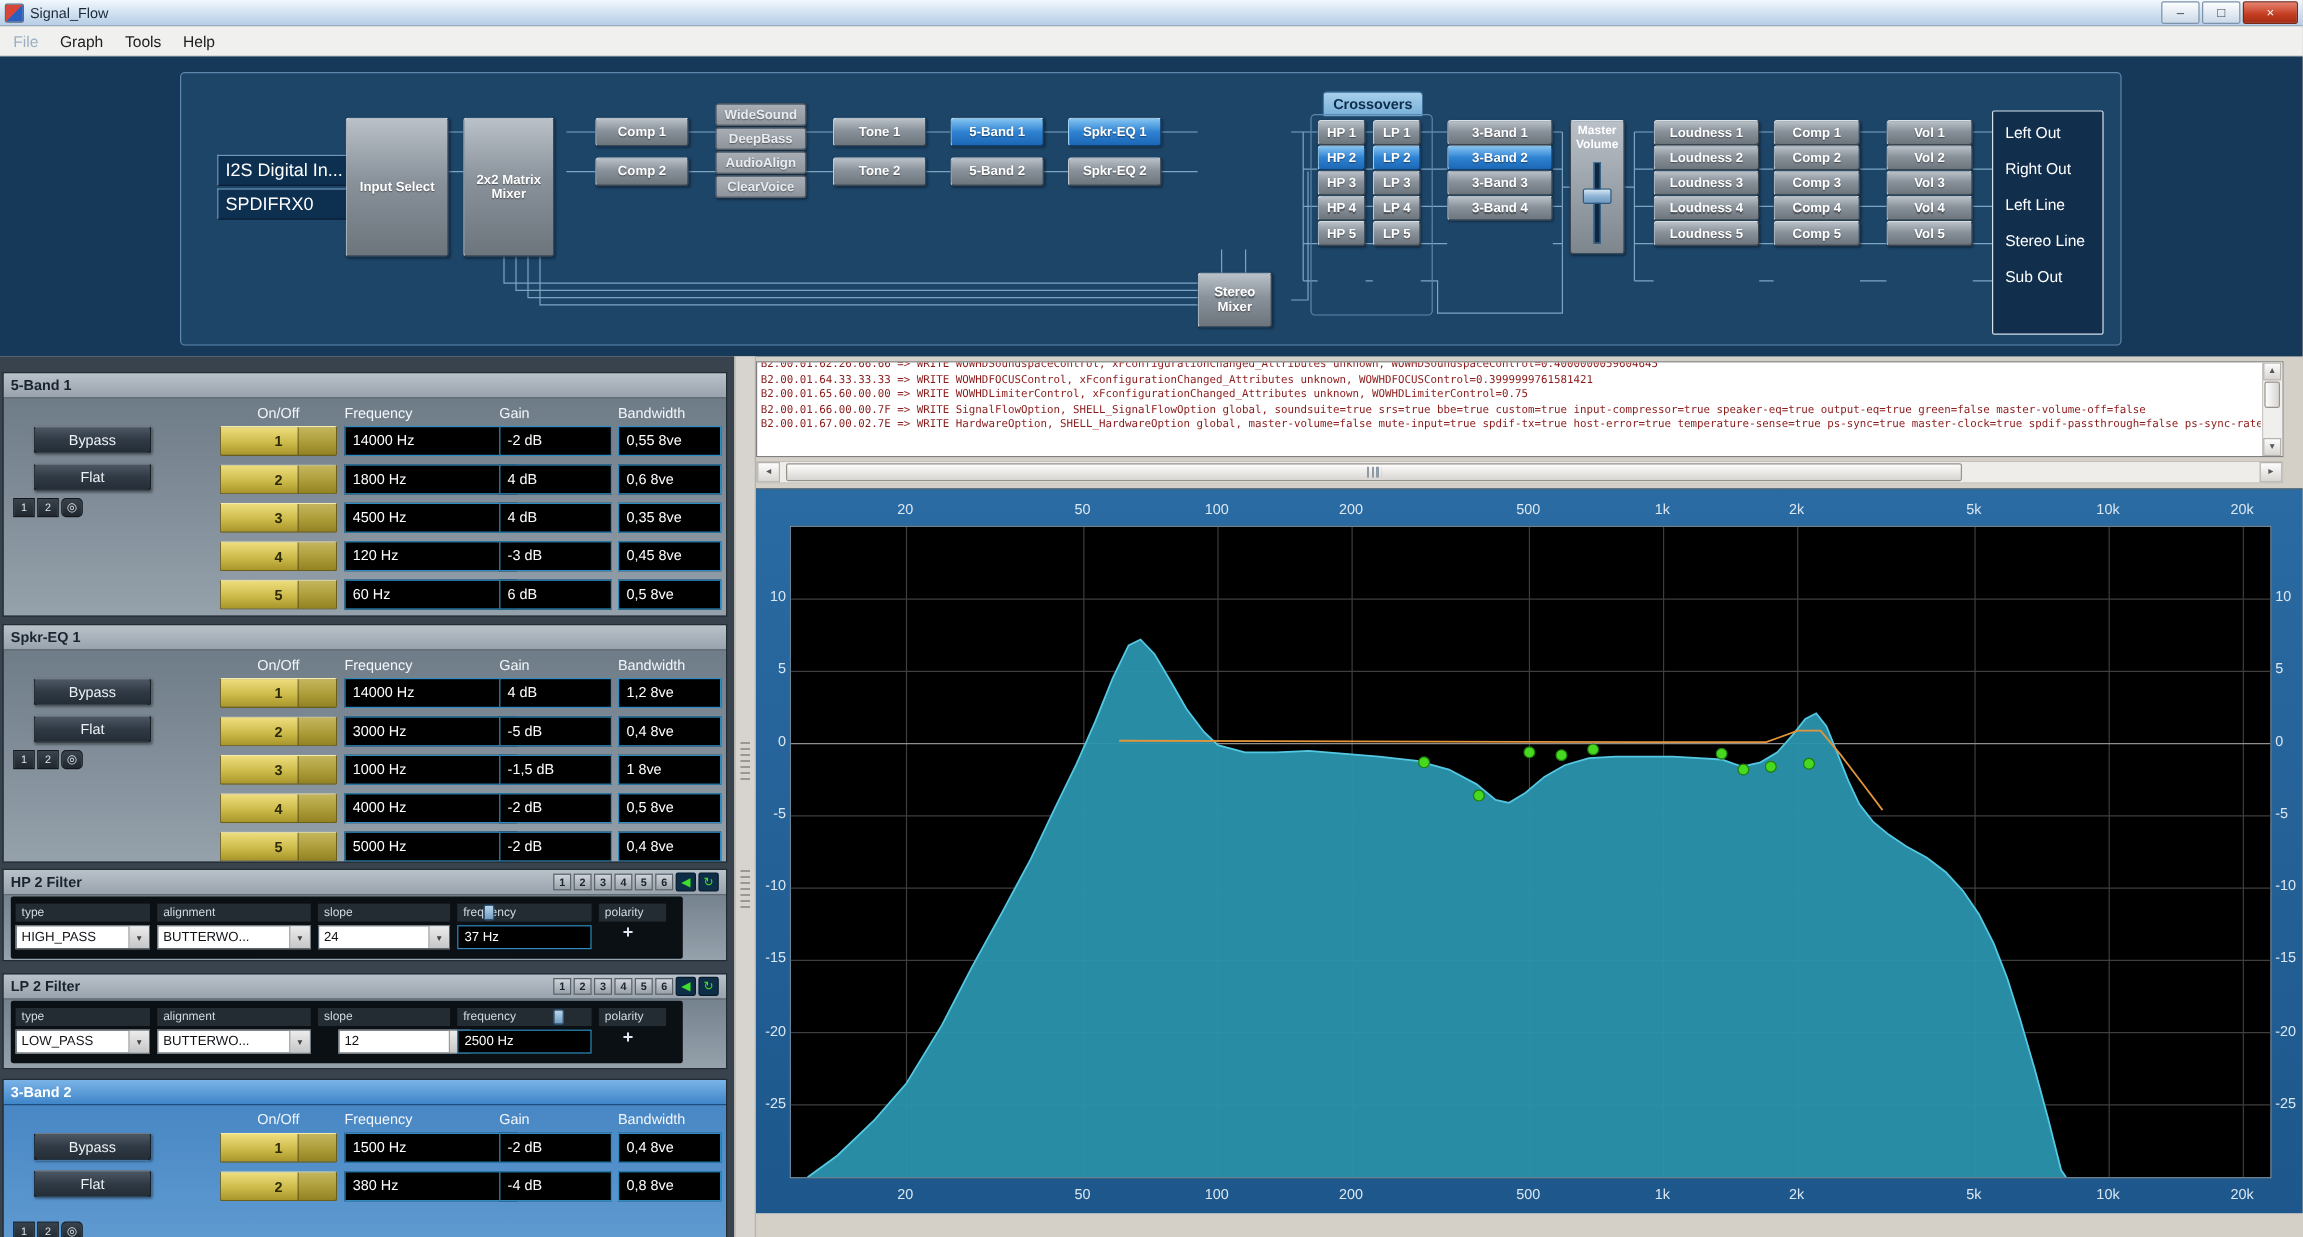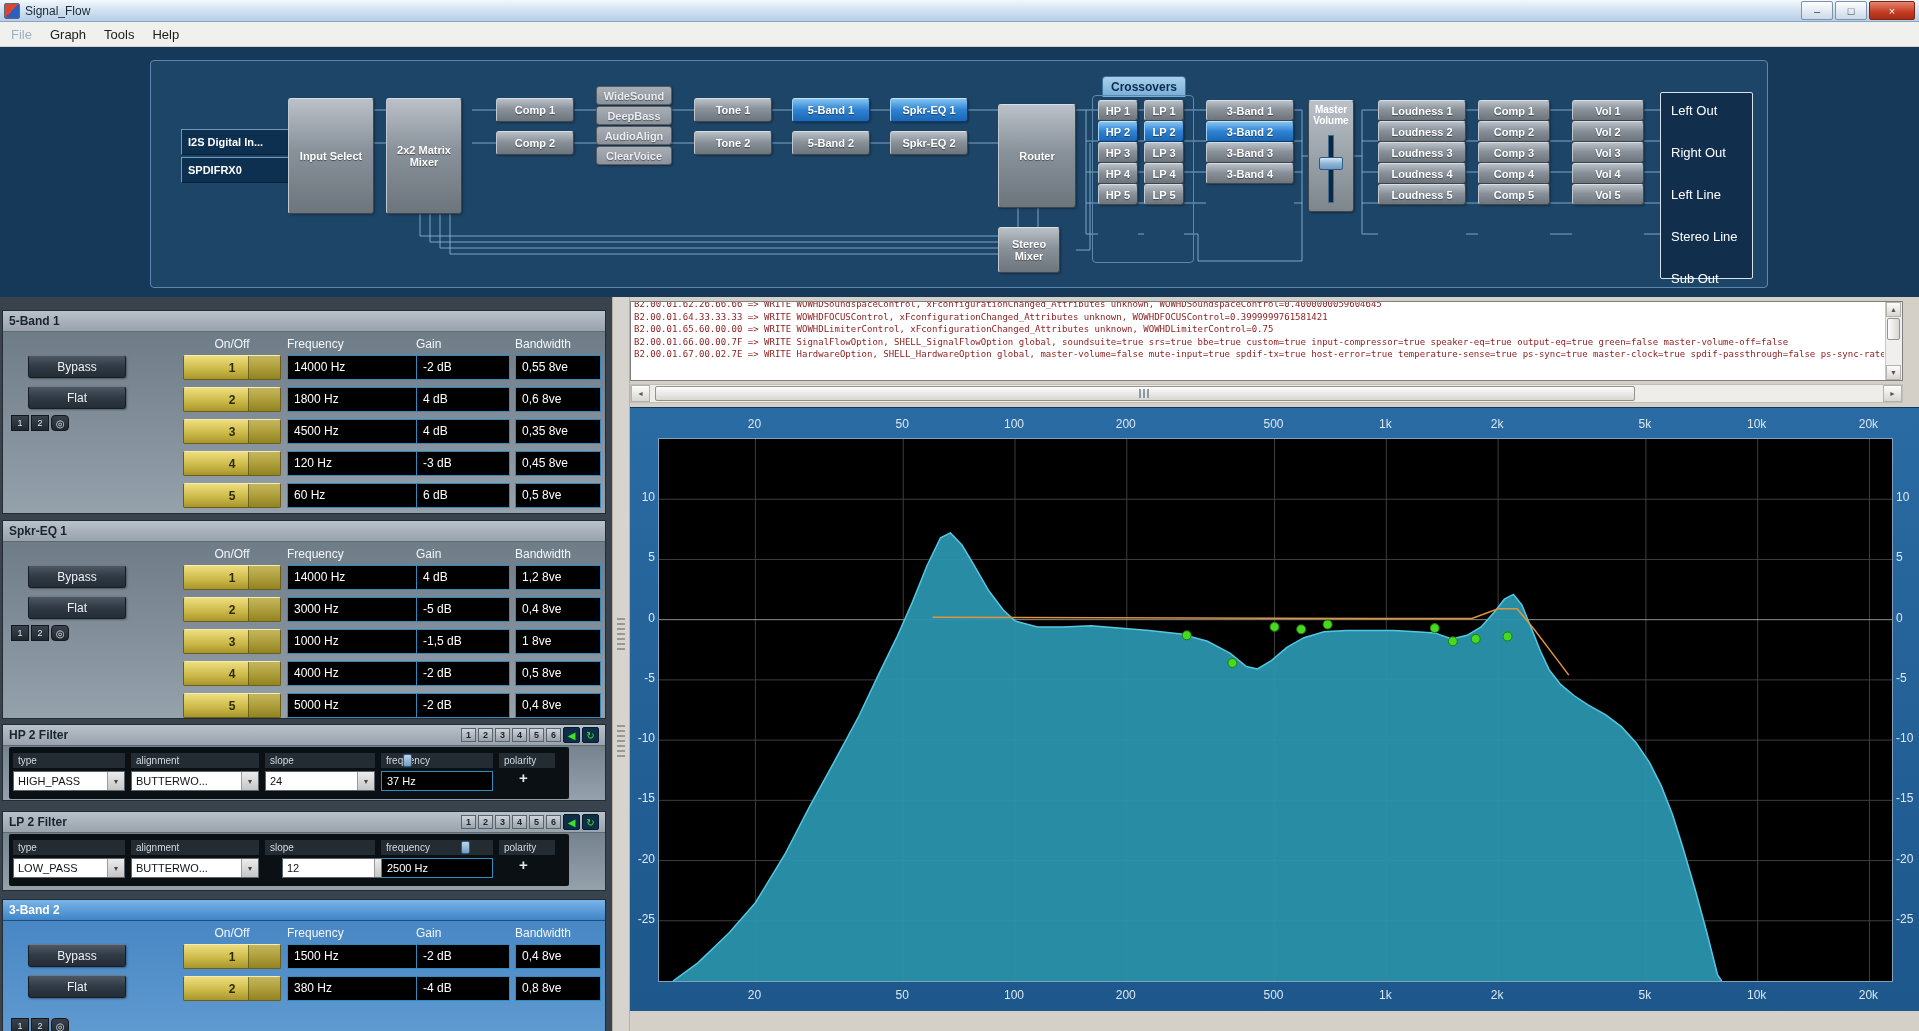--- a/index.html
+++ b/index.html
@@ -32,40 +32,40 @@
   box-shadow:1px 1px 2px rgba(0,0,0,.35)}
 .b.on{background:linear-gradient(180deg,#83c4f2,#2f82d2 50%,#1b67b5);
   border-color:#0c3d70;border-top-color:#c2e2fa;border-left-color:#9fd2f4}
 .b.dim{background:linear-gradient(180deg,#a9aeb5,#8d939b);color:#e9edf1;border-color:#565d66;font-weight:600}
 .abs{position:absolute}
 .vcol{position:absolute;display:flex;flex-direction:column}
 .vcol .b{width:100%}
 .vcol21{gap:0}.vcol21 .b{height:21px}
 .vcol24{gap:9px}.vcol24 .b{height:24px}
 .vcol19{gap:1px}.vcol19 .b{height:19px}
-.iolabel{position:absolute;box-sizing:border-box;background:#0d2f50;color:#fff;font-size:11px;font-weight:700;
+.iolabel{position:absolute;box-sizing:border-box;background:#0d2f50;color:#fff;font-size:15px;font-weight:400;
   display:flex;align-items:center;padding-left:6px;border:1px solid #6e98bd;
   border-right-color:#0a1e33;border-bottom-color:#0a1e33}
 .xtab{position:absolute;left:1102px;top:29px;width:82px;height:20px;
   background:linear-gradient(180deg,#a8d0ec,#76aed6);border:1px solid #3e719c;border-bottom:none;
   border-radius:4px 4px 0 0;color:#0c2c4c;font-size:12px;font-weight:700;
   display:flex;align-items:center;justify-content:center}
 #xover-outline{position:absolute;left:1092px;top:48px;width:100px;height:166px;
   border:1px solid #5d87ad;border-radius:4px}
 #master{position:absolute;left:1308px;top:53px;width:46px;height:112px;box-sizing:border-box;
   background:linear-gradient(180deg,#b9c0c7,#7d858d);border:1px solid #3f464e;border-top-color:#d9dee3;
   border-radius:3px;box-shadow:1px 1px 2px rgba(0,0,0,.4)}
 #master .lbl{color:#fff;font-size:10px;font-weight:700;text-align:center;line-height:11px;padding-top:3px}
 #mv-track{position:absolute;left:50%;top:34px;bottom:8px;width:4px;transform:translateX(-50%);
   background:#0c2740;border:1px solid #3e6c94}
 #mv-thumb{position:absolute;left:50%;top:56px;width:22px;height:11px;transform:translateX(-50%);
   background:linear-gradient(180deg,#d6e7f5,#8fb4d4 50%,#6f9ac0);border:1px solid #2d5a82;border-radius:2px}
 #outputs-box{position:absolute;left:1660px;top:45px;width:93px;height:187px;box-sizing:border-box;
   background:rgba(8,30,52,.55);border:1px solid #d6e2ec;border-radius:2px;
-  display:flex;flex-direction:column;gap:20px;padding-top:7px}
+  display:flex;flex-direction:column;gap:8px;padding-top:7px}
 .orow{height:22px;line-height:22px;color:#fff;font-size:13px;padding-left:10px}
 
 #left-bg{position:absolute;left:0;top:297px;width:612px;height:734px;background:#39434d}
 .panel{position:absolute;left:2px;width:604px;box-sizing:border-box;
   background:linear-gradient(180deg,#6a7884,#95a1ab);border:1px solid #232b33;overflow:hidden}
 .panel-h{height:20px;background:linear-gradient(180deg,#b9c1c9,#99a3ad);border-bottom:1px solid #5f6972;
   color:#19242f;font-size:12px;font-weight:700;line-height:20px;padding-left:6px}
 .panel.sel{background:linear-gradient(180deg,#4484c2,#669fd4)}
 .panel.sel .panel-h{background:linear-gradient(180deg,#7ab4e8,#3f85c8);color:#fff;border-bottom-color:#1d4c7d}
 .eq-heads span{position:absolute;top:26px;font-size:12px;color:#f2f6fa}
@@ -187,21 +187,20 @@
     </div>
   <div class="vcol vcol24" id="band5-pair" style="left:792px;top:51px;width:78px">
       <div class="b on">5-Band 1</div>
       <div class="b">5-Band 2</div>
     </div>
   <div class="vcol vcol24" id="spkreq-pair" style="left:890px;top:51px;width:78px">
       <div class="b on">Spkr-EQ 1</div>
       <div class="b">Spkr-EQ 2</div>
     </div>
 
-  <div class="b abs" style="left:998px;top:57px;width:78px;height:104px">Router</div>
   <div class="b abs" style="left:998px;top:180px;width:62px;height:46px">Stereo Mixer</div>
 
   <div class="xtab">Crossovers</div>
   <div id="xover-outline"></div>
   <div class="vcol vcol21" id="hp-col" style="left:1098px;top:53px;width:40px">
       <div class="b">HP 1</div>
       <div class="b on">HP 2</div>
       <div class="b">HP 3</div>
       <div class="b">HP 4</div>
       <div class="b">HP 5</div>

